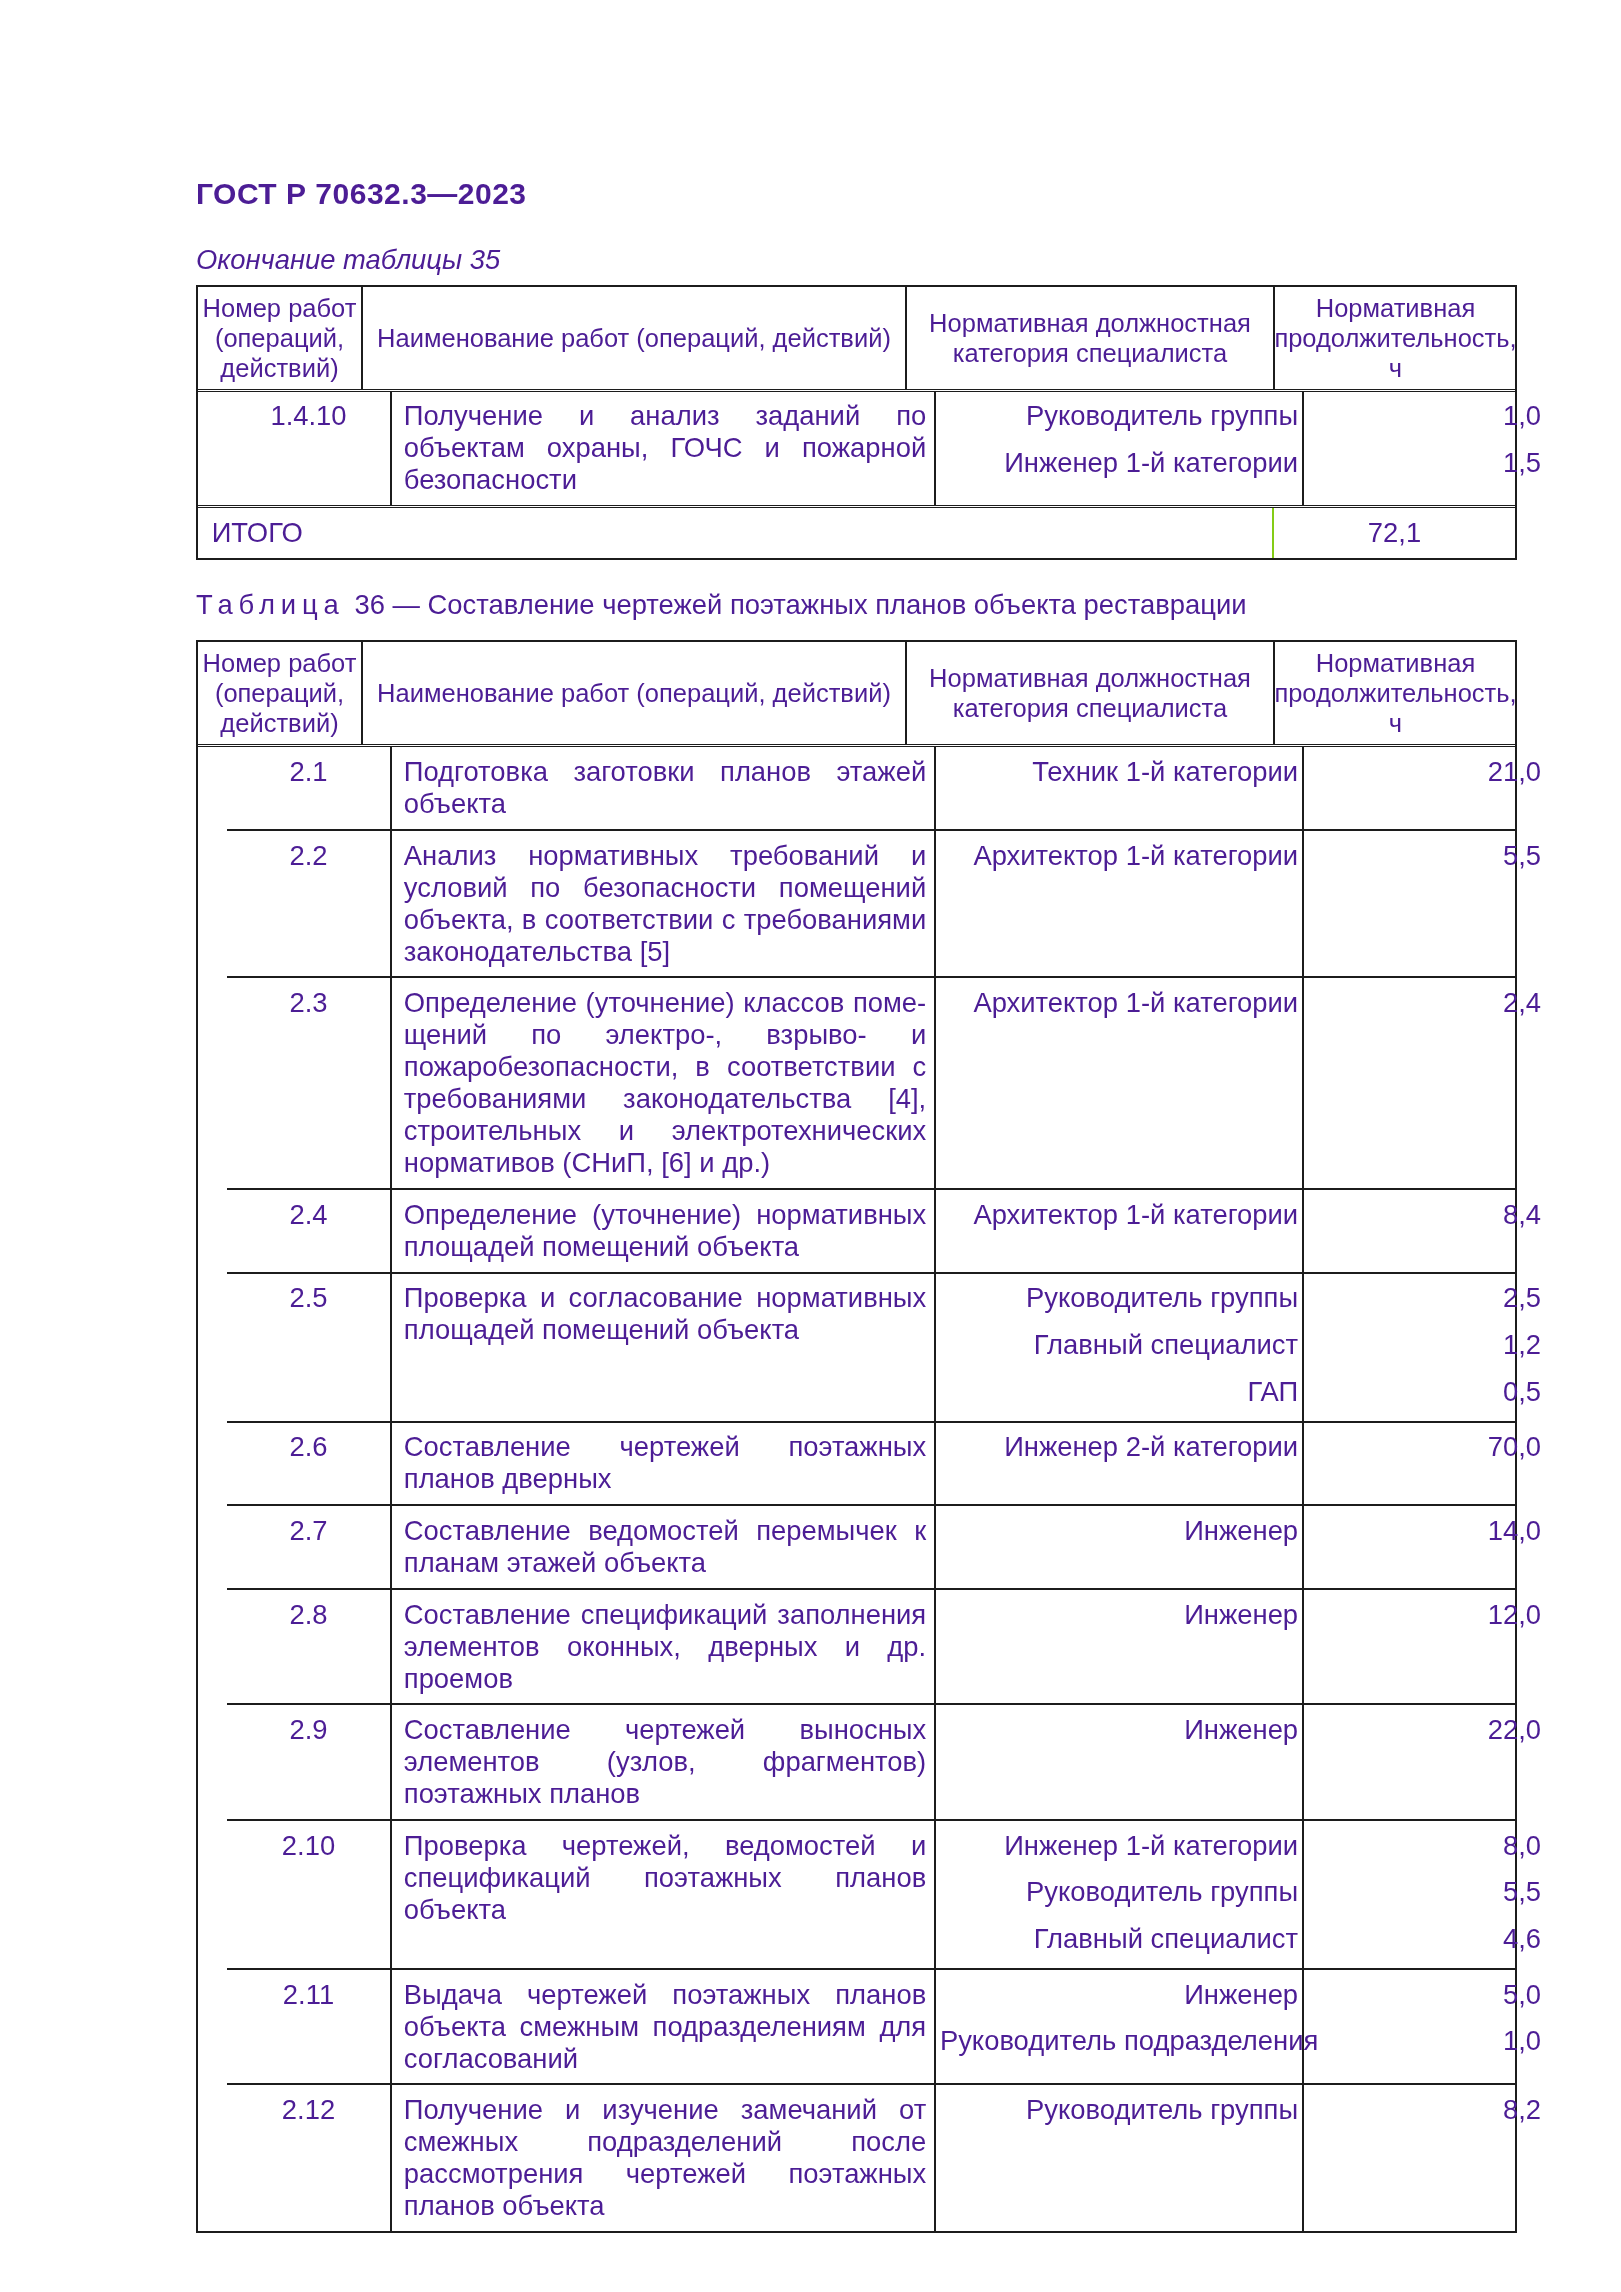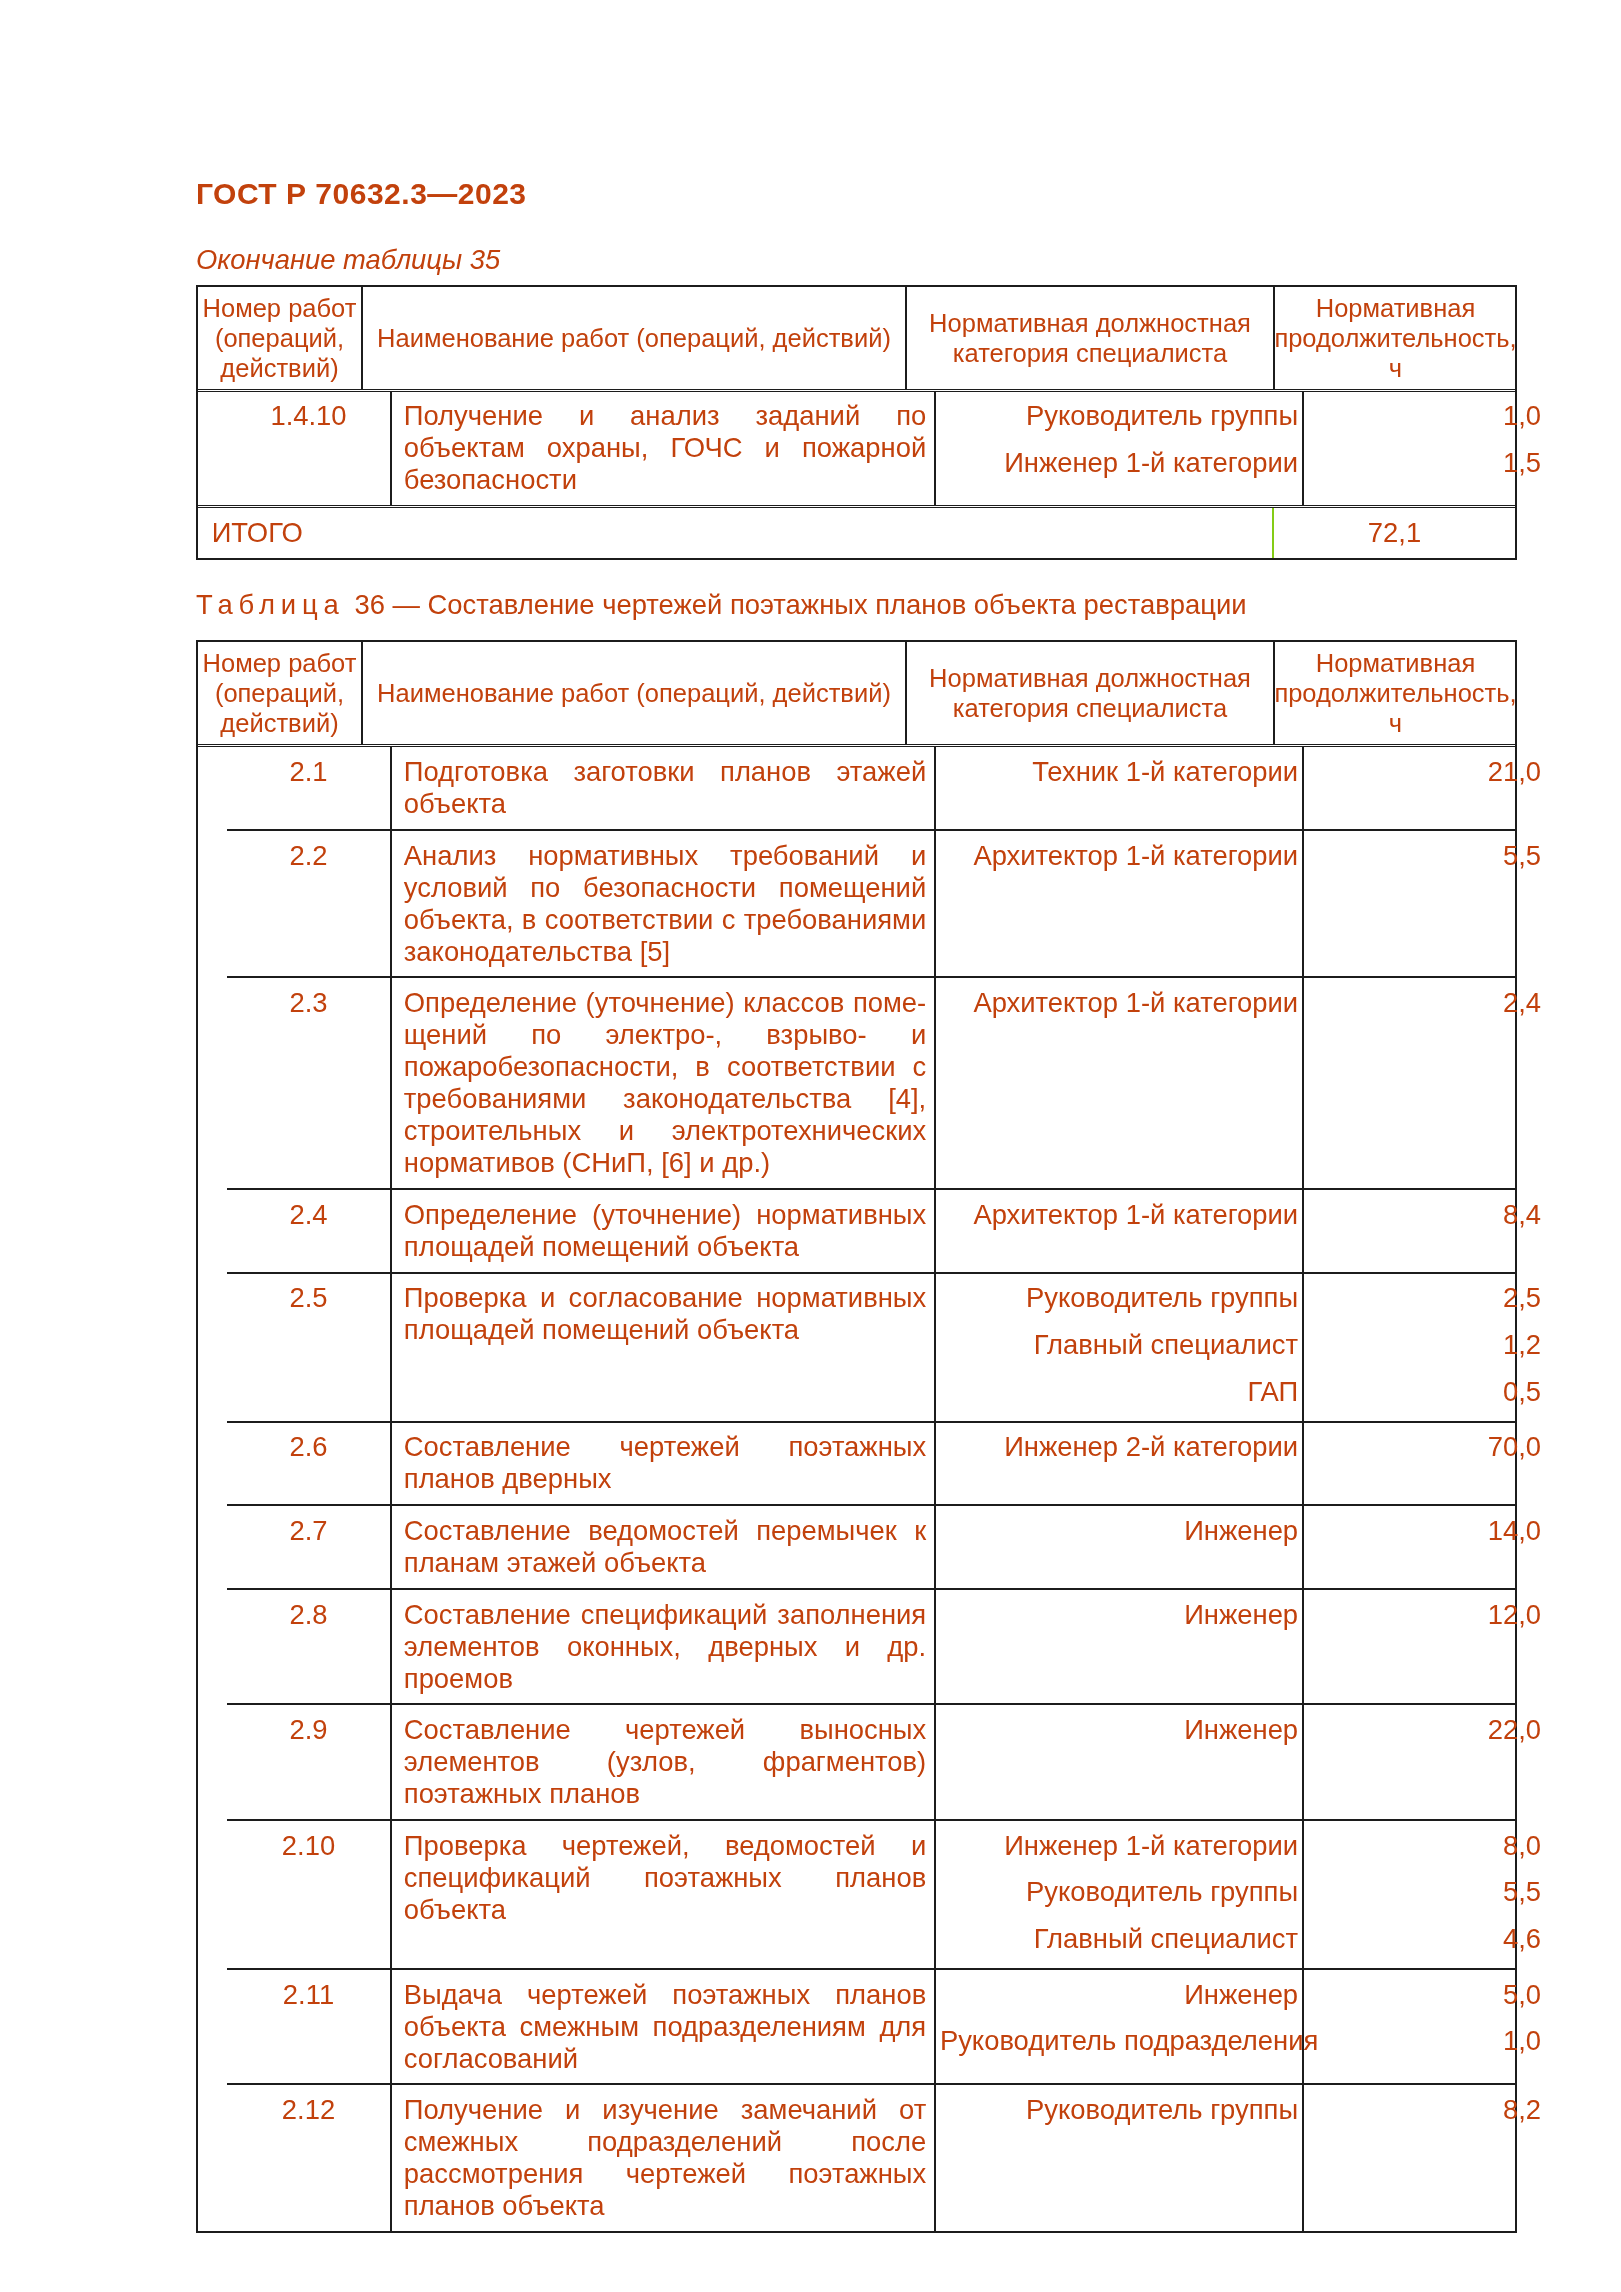--- a/index.html
+++ b/index.html
@@ -1,20 +1,20 @@
 <!DOCTYPE html>
 <html lang="ru"><head>
 <meta charset="utf-8">
 <style>
   html,body{margin:0;padding:0;background:#ffffff;}
   .page{
     position:relative;
     width:1621px;height:2293px;
     background:#ffffff;
-    color:#c2410c;
+    color:#4c1d95;
     font-family:"Liberation Sans","DejaVu Sans",sans-serif;
     box-sizing:border-box;
     padding:177px 108px 0 196px;
     overflow:hidden;
   }
   .doc-title{
     font-size:30px;font-weight:bold;letter-spacing:0.5px;
   }
   .caption{font-size:27.4px;line-height:31px;}
   .cap35{font-style:italic;margin:33px 0 9.8px 0;}

